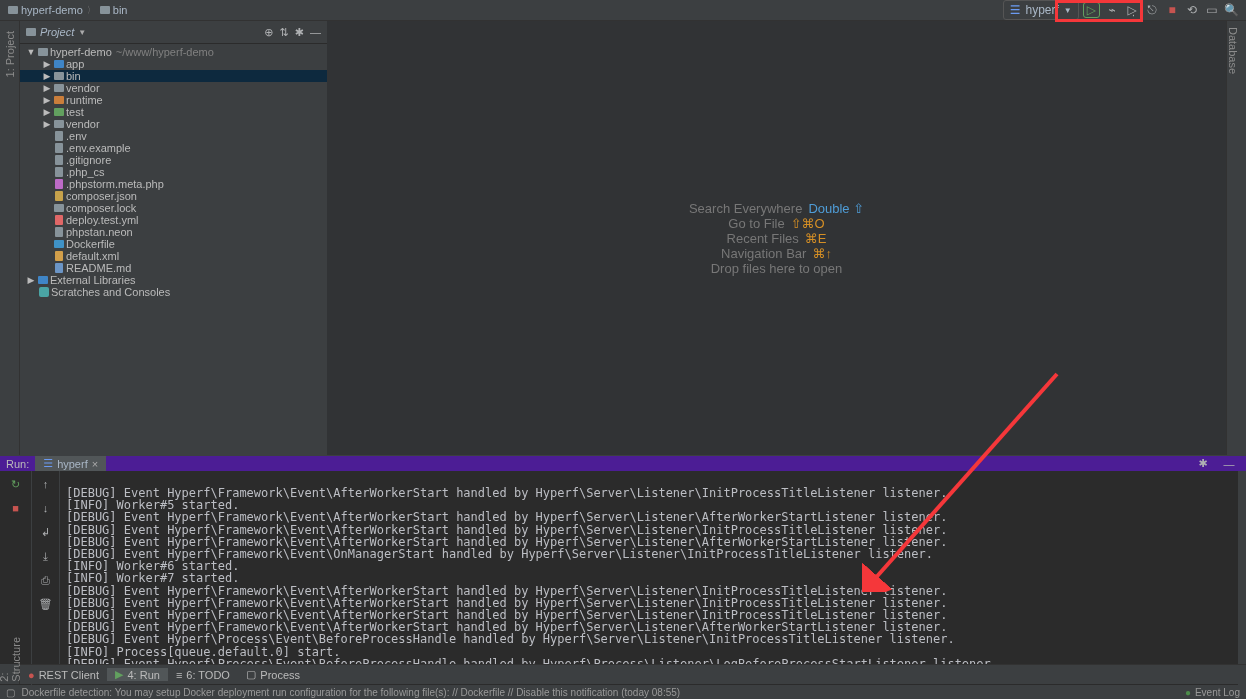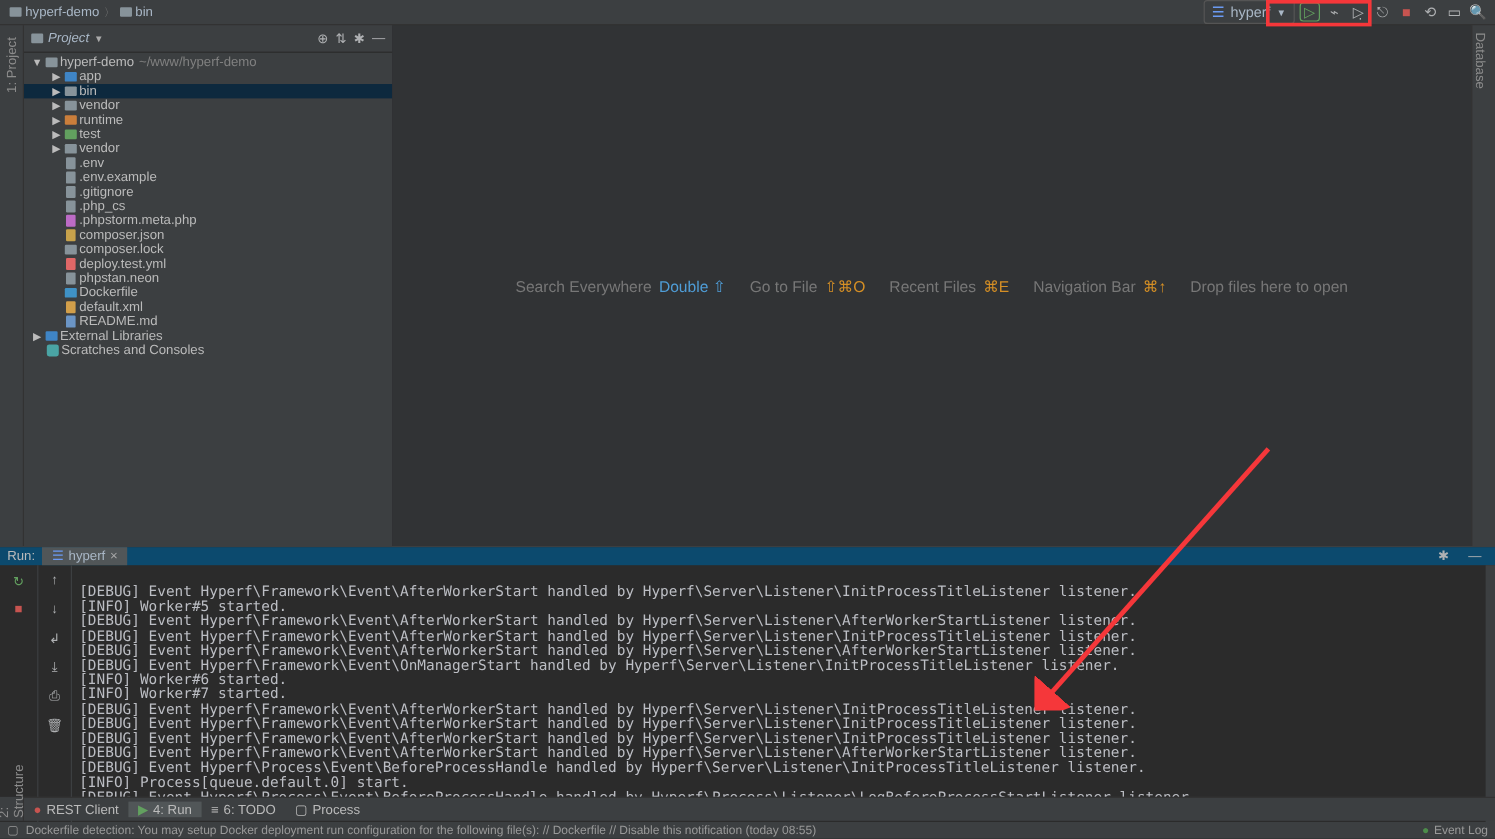--- a/index.html
+++ b/index.html
@@ -142,43 +142,43 @@
 .file-icon-yml { width: 8px; height: 10px; background: #e06767; display: inline-block; border-radius: 1px; }
 .file-icon-lock { width: 10px; height: 8px; background: #87939a; display: inline-block; border-radius: 1px; }
 .file-icon-md { width: 8px; height: 10px; background: #6b95c6; display: inline-block; border-radius: 1px; }
 .file-icon-xml { width: 8px; height: 10px; background: #d29f4a; display: inline-block; border-radius: 1px; }
 .file-icon-docker { width: 10px; height: 8px; background: #3f92c6; display: inline-block; border-radius: 1px; }
 .scratches-icon { width: 10px; height: 10px; background: #4aa4a4; display: inline-block; border-radius: 2px; }
 .editor {
   flex: 1;
   background: #313335;
   display: flex;
-  flex-direction: row;
+  flex-direction: column;
   align-items: center;
   justify-content: center;
-  gap: 20px;
+  gap: 0;
 }
 .editor-hint {
   display: flex;
   gap: 6px;
   color: #777;
   font-size: 13px;
 }
 .editor-hint .sc { color: #d58f25; }
 .editor-hint .blue { color: #4f9dd7; }
 .run-panel {
   height: 209px;
   background: #2b2b2b;
   border-top: 1px solid #3c3f41;
   display: flex;
   flex-direction: column;
 }
 .run-panel-tabs {
   height: 15px;
-  background: #0c4a6e;
+  background: #4c1d95;
   display: flex;
   align-items: center;
   font-size: 11px;
 }
 .run-tab-title { padding: 0 6px; color: #bbb; }
 .run-tab {
   display: flex;
   align-items: center;
   gap: 4px;
   padding: 0 8px;

